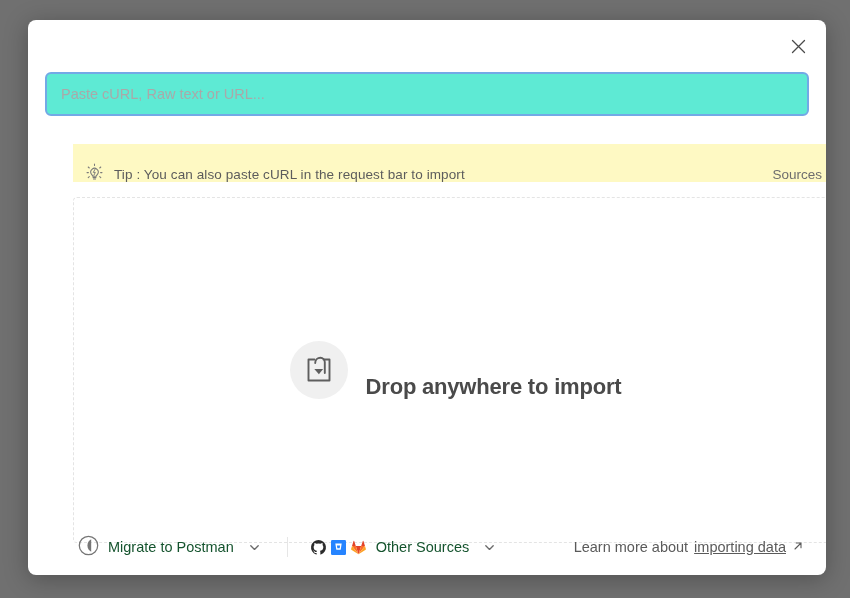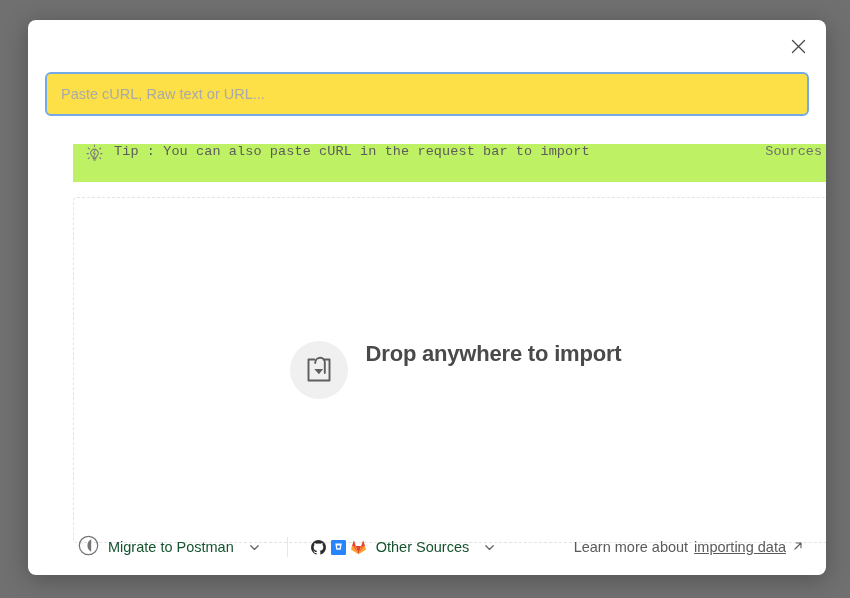--- a/index.html
+++ b/index.html
@@ -38,39 +38,38 @@
   
   .input-wrap {
     position: absolute;
     left: 17px; top: 52px;
     width: 764px; height: 44px;
   }
   #paste-input {
     width: 100%; height: 100%;
     border: 2px solid #73a9e6;
     border-radius: 6px;
-    background: #fde047;
+    background: #5eead4;
     padding: 0 14px;
     font-size: 14.5px;
     font-family: "Liberation Sans", sans-serif;
     color: #2b2b2b;
     outline: none;
     caret-color: #333;
   }
   #paste-input::placeholder { color: #a9a9a9; }
 
   
   #tip-bar {
     position: absolute;
     left: 45px; top: 124px;
     width: 765px; height: 38px;
-    background: #bef264;
-    display: flex; align-items: flex-start;
+    background: #fef9c3;
+    display: flex; align-items: flex-end;
     padding: 0 16px 0 12px;
-    font-family: Liberation Mono, monospace;
   }
   #tip-bar .bulb { flex: 0 0 auto; display:flex; align-items:center; margin-right: 10px; }
   #tip-text {
     flex: 1 1 auto;
     font-size: 13.5px;
     color: #5c5c5c;
     letter-spacing: .1px;
   }
   #dismiss-link {
     flex: 0 0 auto;
@@ -81,21 +80,21 @@
 
   
   #drop-zone {
     position: absolute;
     left: 45px; top: 177px;
     width: 765px; height: 346px;
     border: 1px dashed #e4e4e4;
     border-radius: 4px;
     display: flex; align-items: center; justify-content: center;
   }
-  .drop-inner { display: flex; align-items: flex-start; gap: 18px; }
+  .drop-inner { display: flex; align-items: flex-end; gap: 18px; }
   .drop-icon-circle {
     width: 58px; height: 58px; border-radius: 50%;
     background: #f0f0f0;
     display: flex; align-items: center; justify-content: center;
     flex: 0 0 auto;
   }
   .drop-texts { display: flex; flex-direction: column; }
   #drop-title {
     font-size: 22px; font-weight: bold;
     color: #4a4a4a; line-height: 1.15;

